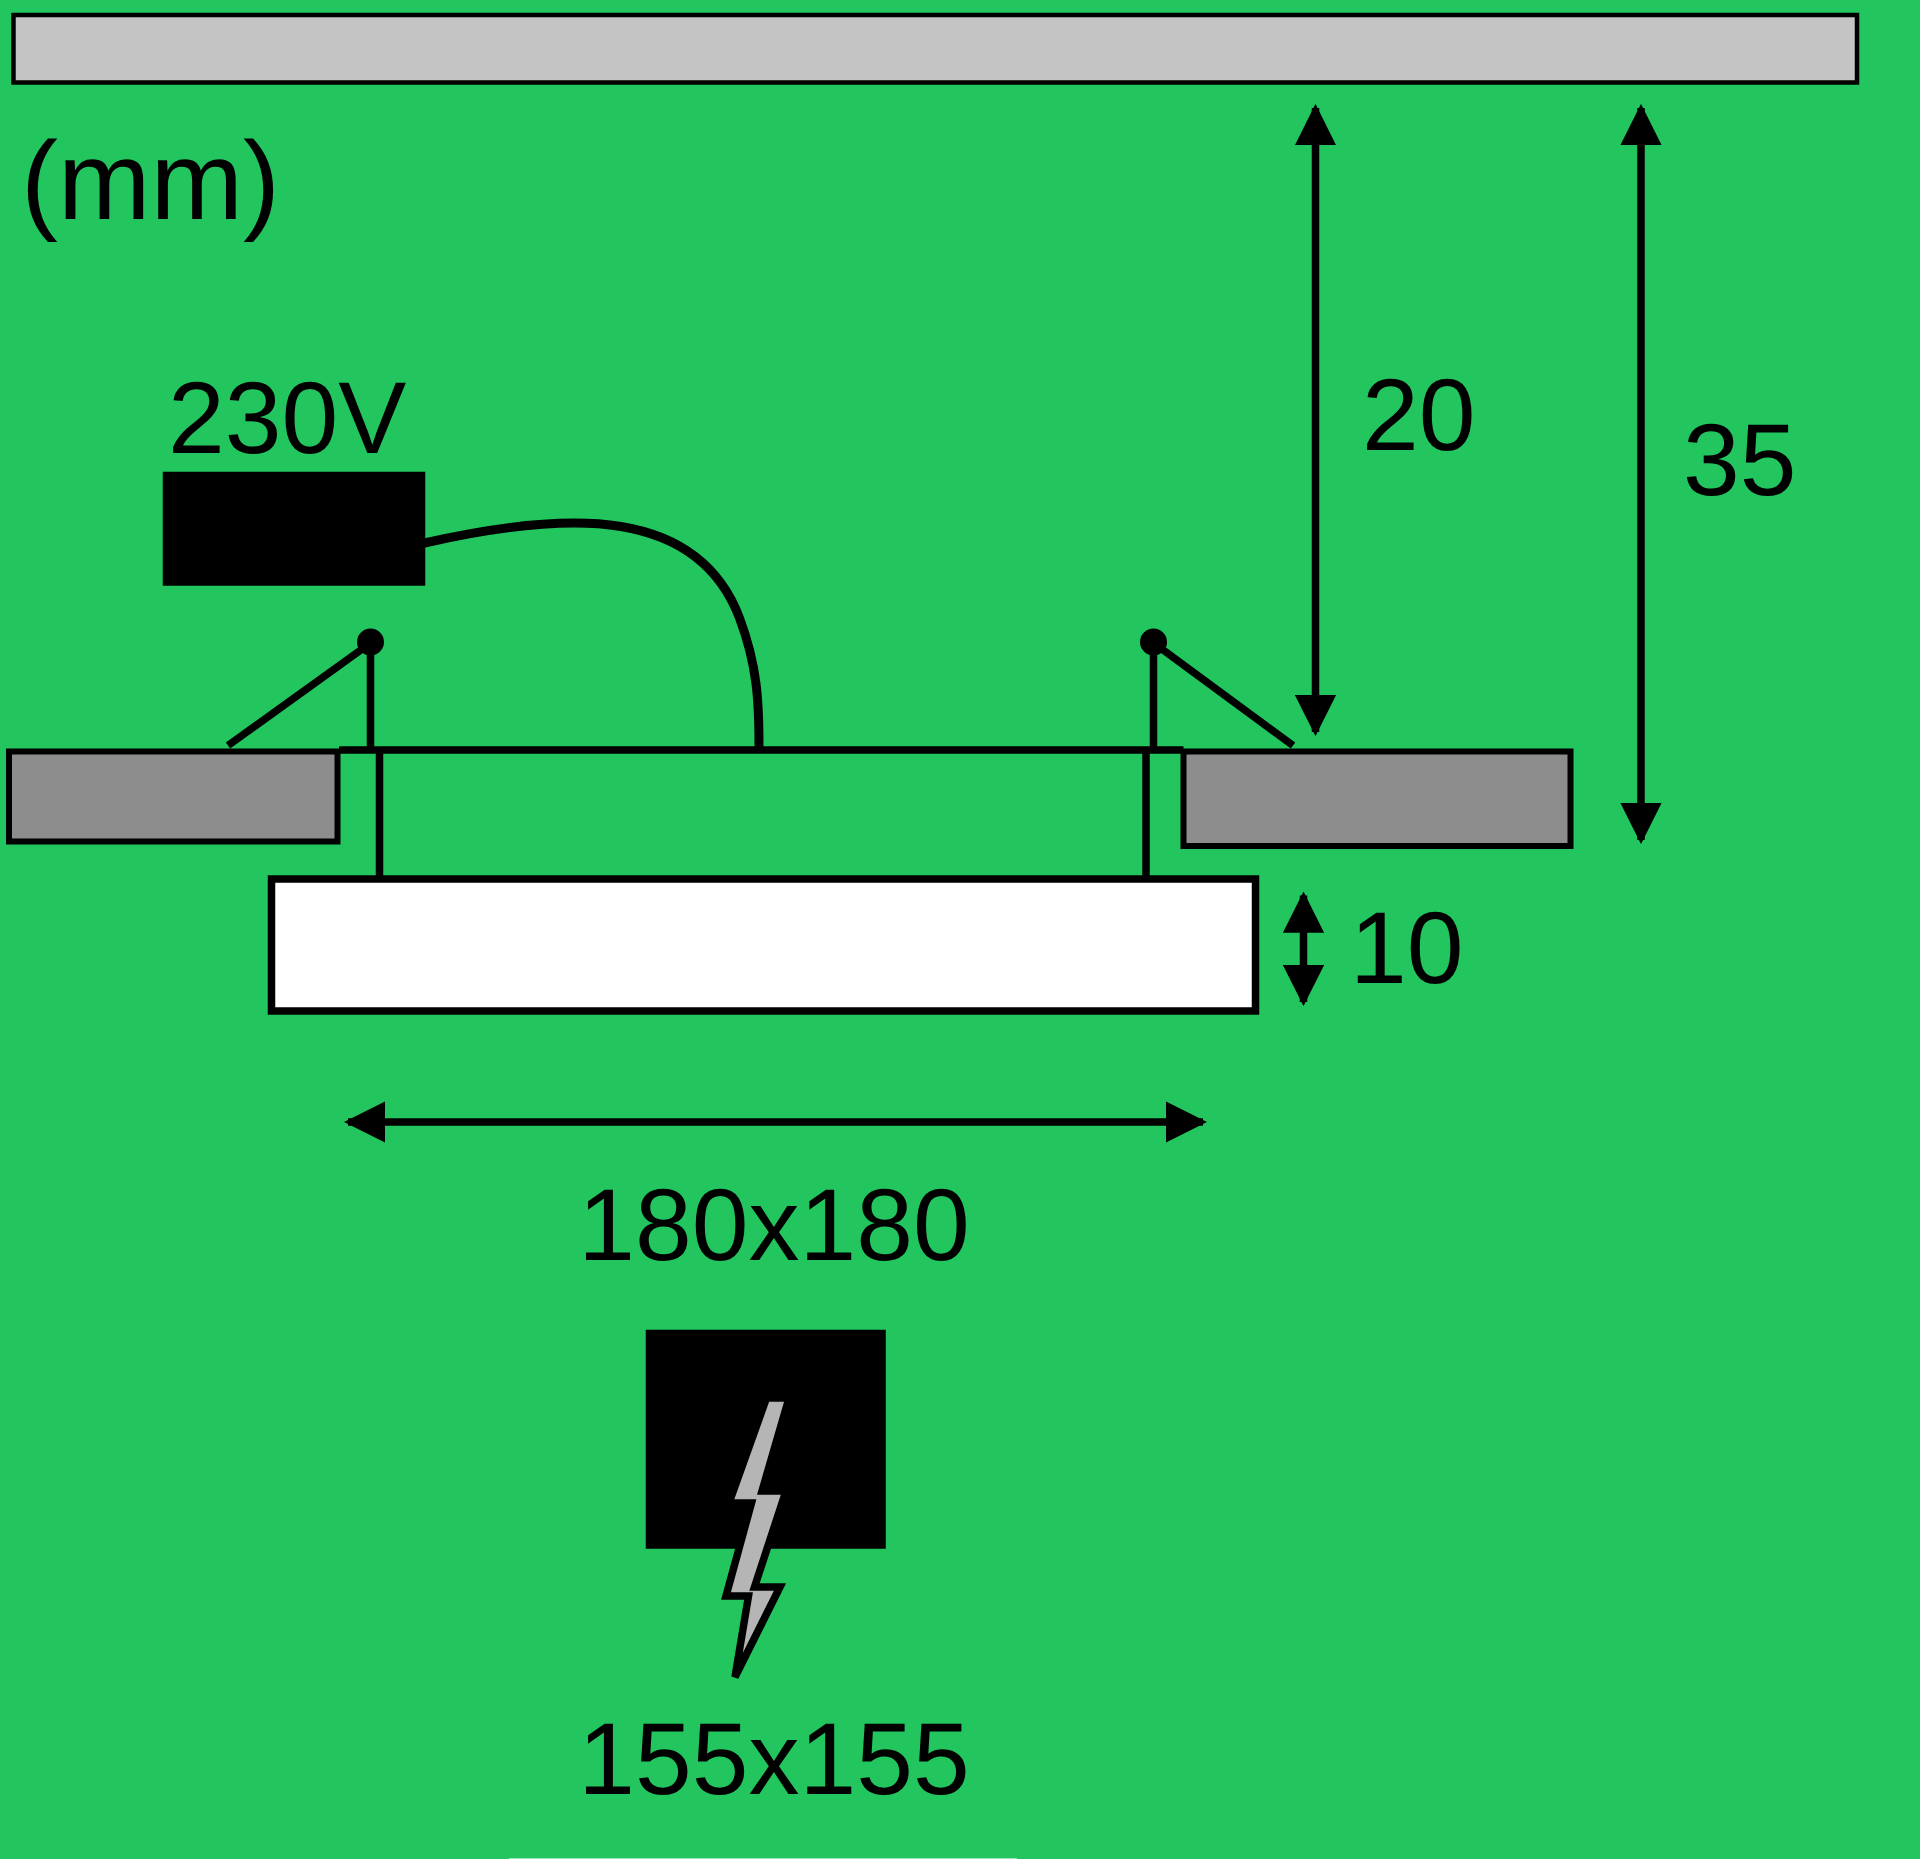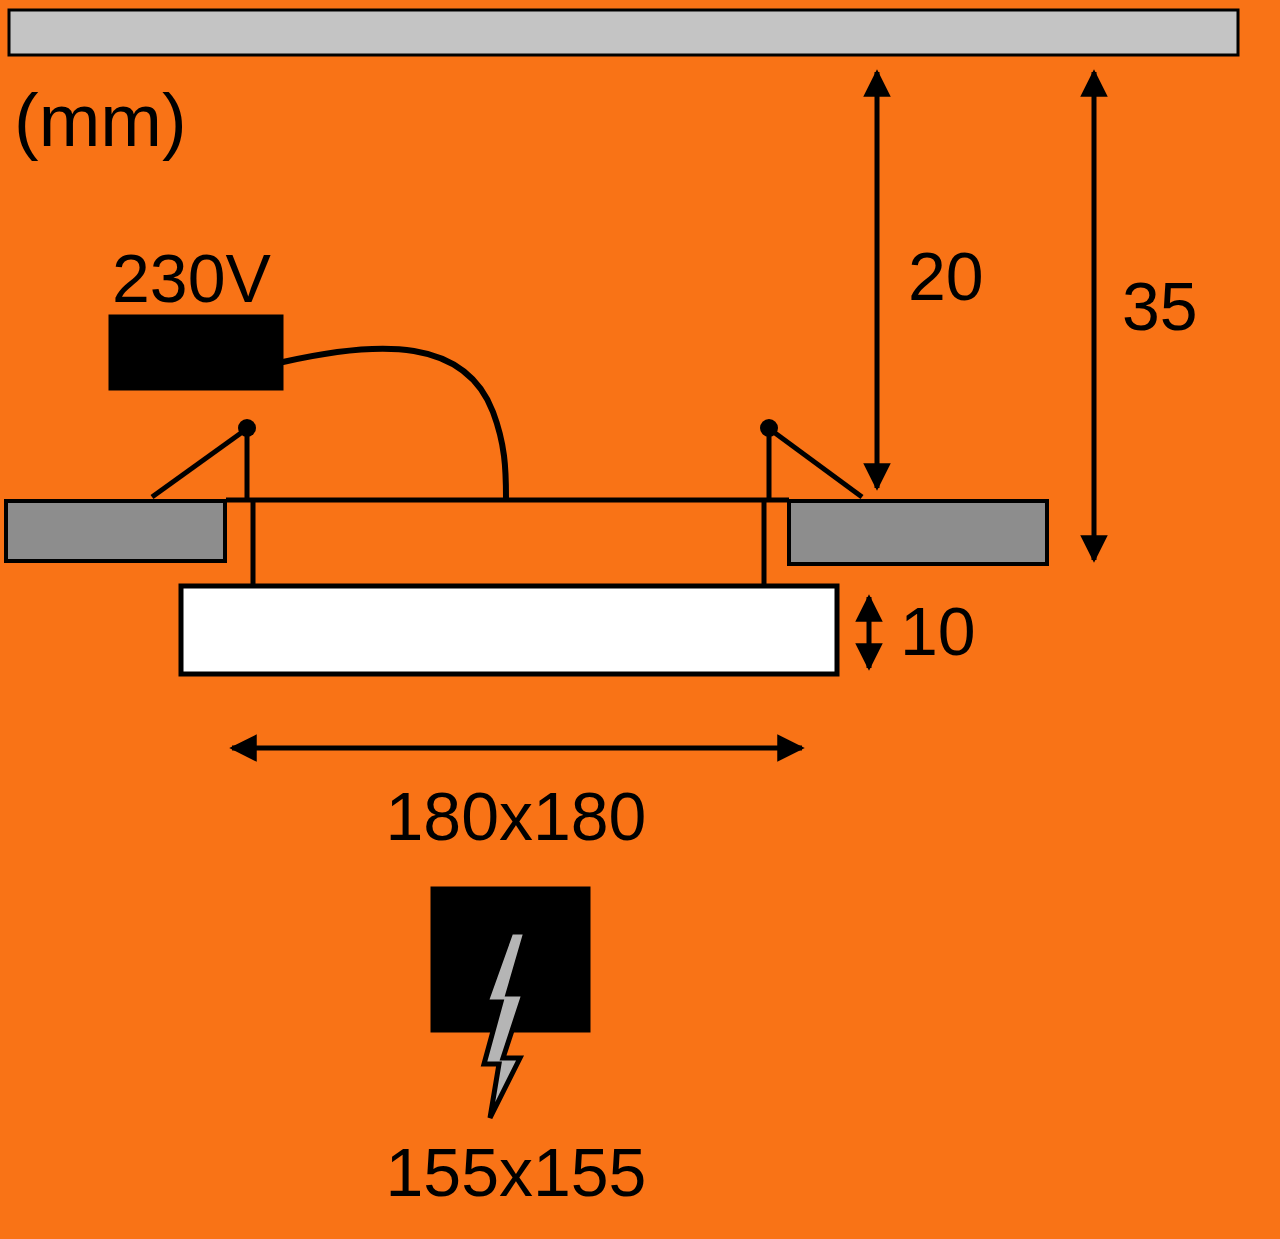--- a/index.html
+++ b/index.html
@@ -4,21 +4,21 @@
 <style>
   html, body {
     margin: 0;
     padding: 0;
     background: #ffffff;
   }
   .stage {
     position: relative;
     width: 1280px;
     height: 1239px;
-    background: #f97316;
+    background: #22c55e;
     font-family: "Liberation Sans", sans-serif;
     overflow: hidden;
   }
   svg text {
     font-family: "Liberation Sans", sans-serif;
     fill: #000000;
   }
   .dim-text { font-size: 68px; }
   .unit-text { font-size: 74px; }
 </style>

